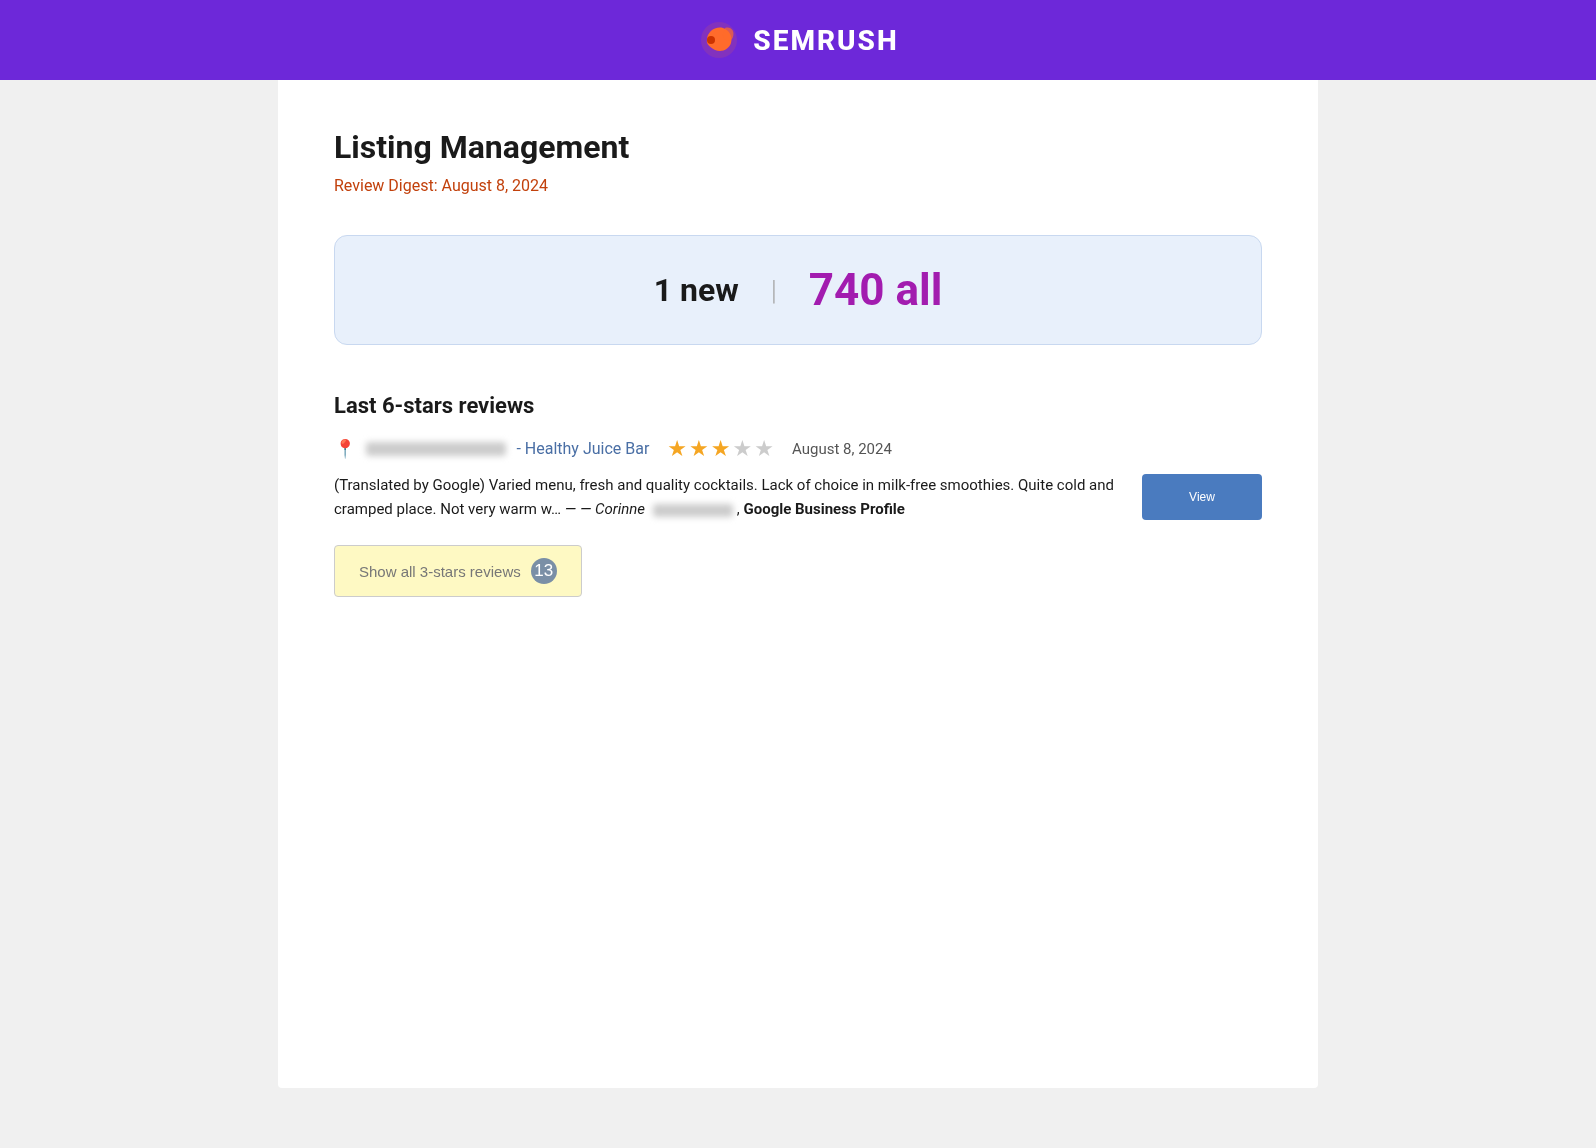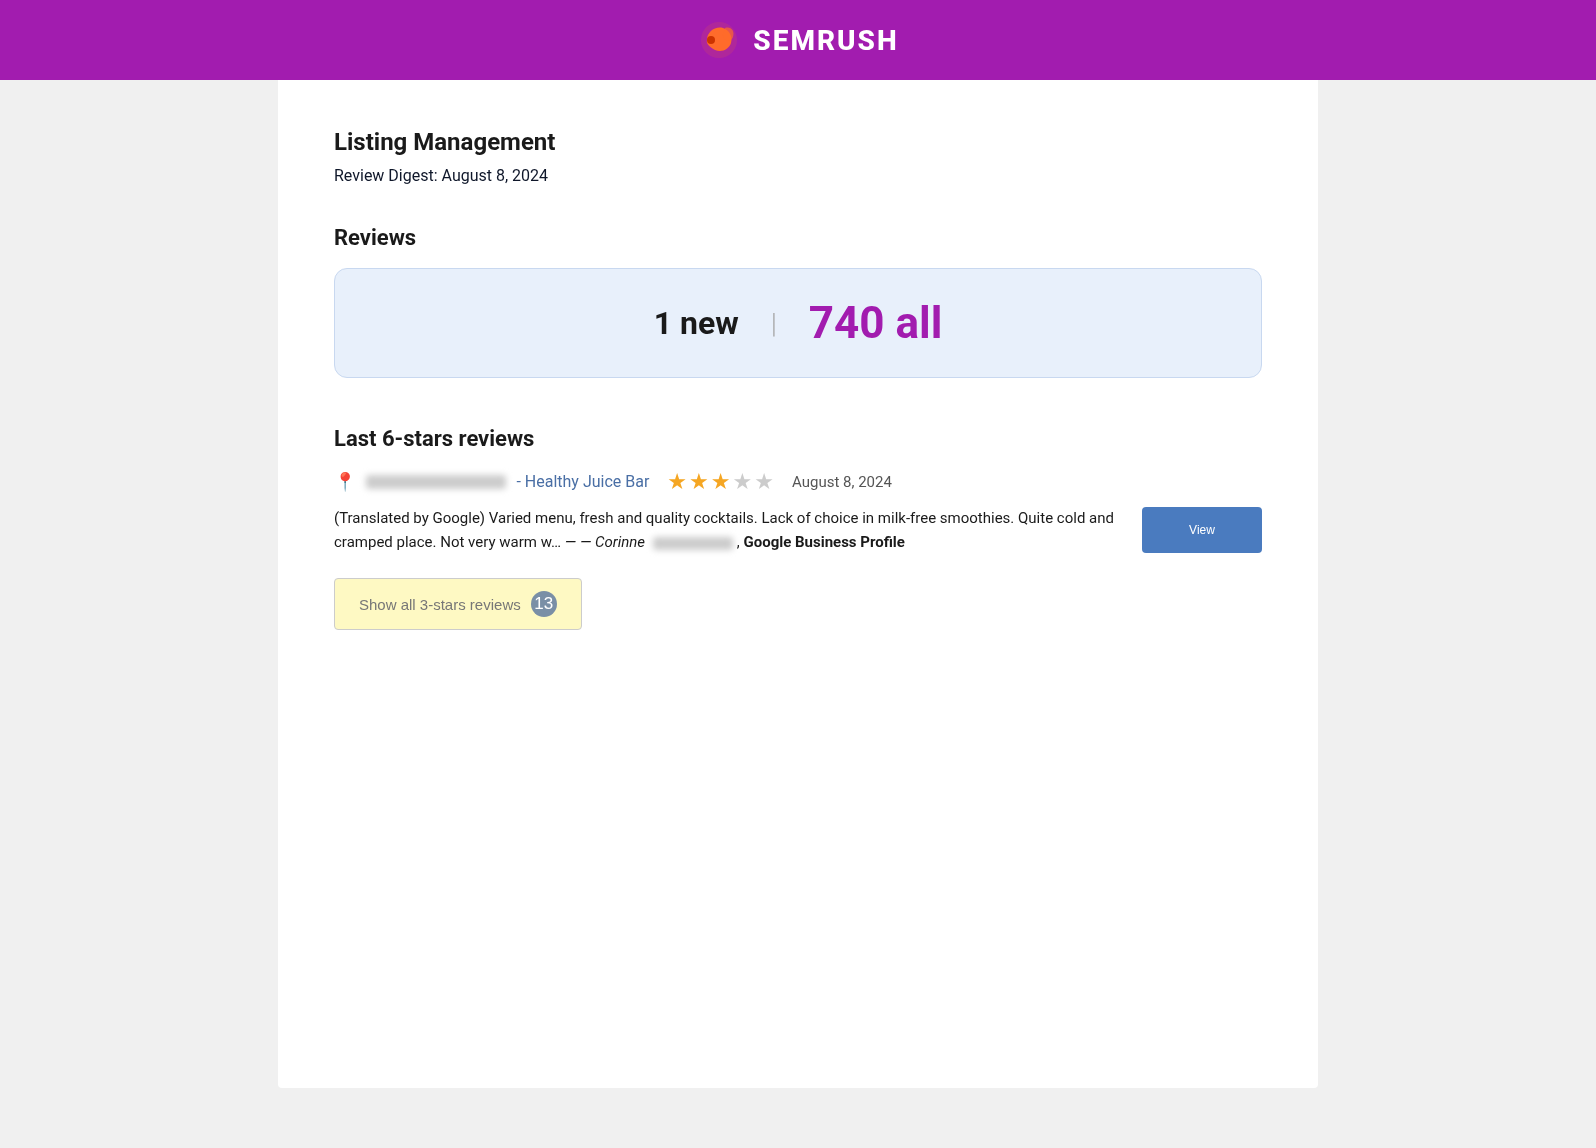--- a/index.html
+++ b/index.html
@@ -10,21 +10,21 @@
 
     body {
       font-family: -apple-system, BlinkMacSystemFont, "Segoe UI", Roboto, Helvetica, Arial, sans-serif;
       background-color: #3d4451;
       min-height: 1148px;
       display: flex;
       flex-direction: column;
     }
 
     .header {
-      background-color: #a21caf;
+      background-color: #6d28d9;
       padding: 18px 6px;
       display: flex;
       justify-content: center;
       align-items: center;
     }
 
     .logo-container {
       display: flex;
       align-items: center;
       gap: 12px;
@@ -52,29 +52,29 @@
 
     .card {
       background-color: #ffffff;
       width: 1040px;
       margin-top: 0;
       padding: 48px 56px 60px 56px;
       border-radius: 0 0 4px 4px;
     }
 
     .page-title {
-      font-size: 24px;
+      font-size: 32px;
       font-weight: 700;
       color: #1a1a1a;
       margin-bottom: 10px;
     }
 
     .page-subtitle {
       font-size: 16px;
-      color: #0f172a;
+      color: #c2410c;
       margin-bottom: 40px;
     }
 
     .section-title {
       font-size: 22px;
       font-weight: 700;
       color: #1a1a1a;
       margin-bottom: 18px;
     }
 
@@ -262,21 +262,20 @@
     <span class="logo-text">SEMRUSH</span>
   </div>
 </div>
 
 <div class="main-content">
   <div class="card">
 
     <h1 class="page-title">Listing Management</h1>
     <p class="page-subtitle">Review Digest: August 8, 2024</p>
 
-    <h2 class="section-title">Reviews</h2>
 
     <div class="reviews-stats-box">
       <span class="stat-new">1 new</span>
       <span class="stat-divider">|</span>
       <span class="stat-all">740 all</span>
     </div>
 
     <div class="last-reviews-section">
       <h2 class="section-title">Last 6-stars reviews</h2>
 

